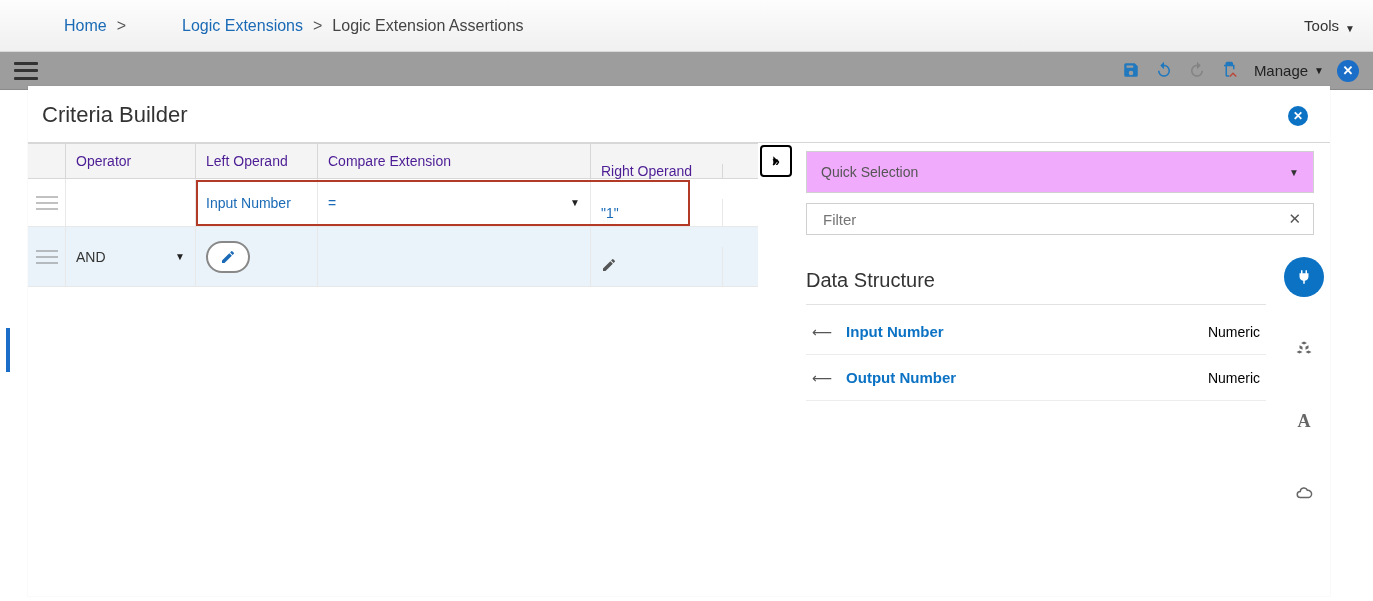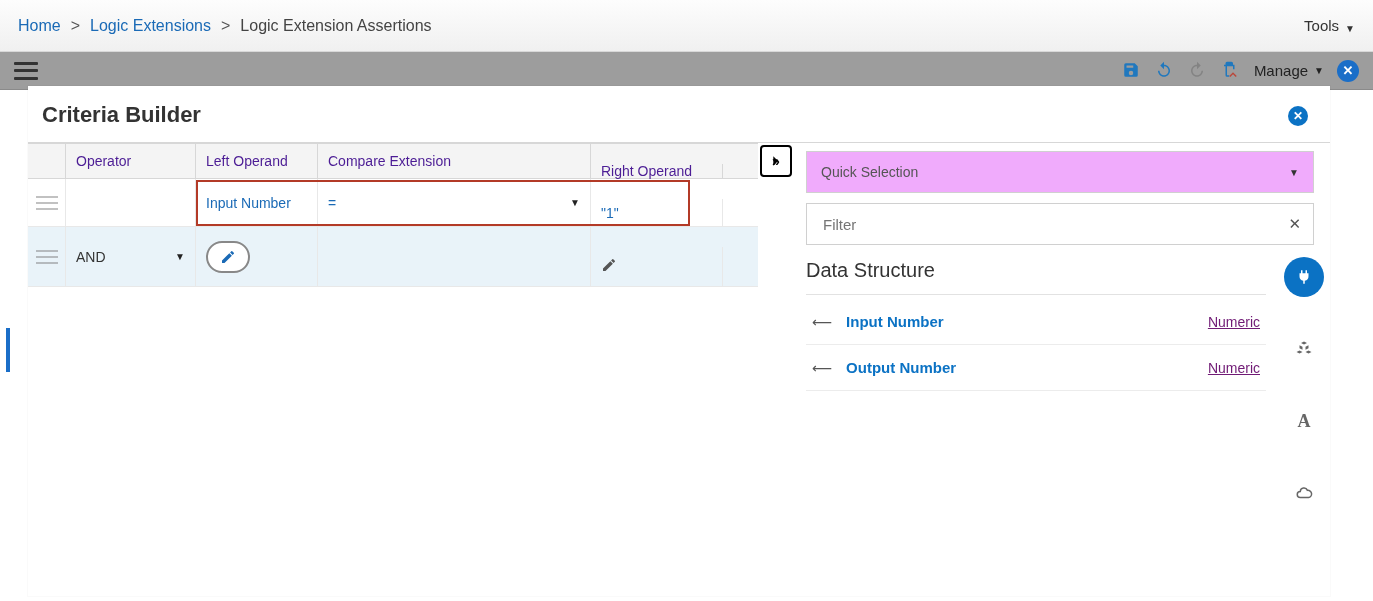--- a/index.html
+++ b/index.html
@@ -16,21 +16,21 @@
   }
   .breadcrumb-bar {
     height: 52px;
     background: linear-gradient(#fdfdfd, #f0f0f0);
     border-bottom: 1px solid #d8d8d8;
     display: flex;
     align-items: center;
     padding: 0 18px;
     font-size: 16px;
   }
-  .breadcrumb-bar a { color: #1a6ab6; text-decoration: none; cursor: pointer; }
+  .breadcrumb-bar a { color: #1a6ab6; text-decoration: none; cursor: pointer; margin-left: 46px; }
   .breadcrumb-bar .sep { margin: 0 10px; color: #555; }
   .breadcrumb-bar .current { color: #444; }
   .breadcrumb-tools {
     margin-left: auto;
     color: #333;
     display: flex;
     align-items: flex-end;
     cursor: pointer;
     font-size: 15px;
   }
@@ -78,21 +78,21 @@
   .dialog {
     position:absolute;
     left:28px; top:86px;
     width:1302px;
     height:510px;
     background:#fff;
     box-shadow: 0 0 0 1px rgba(0,0,0,0.02);
   }
   .dialog-title {
     font-size:22px;
-    font-weight:700;
+    font-weight:400;
     color:#333;
     padding:16px 14px 14px;
   }
   .dialog-close {
     position:absolute;
     right:22px; top:20px;
     width:20px; height:20px; border-radius:50%;
     background:#0b72c4; color:#fff;
     display:flex; align-items:center; justify-content:center;
     font-weight:bold; font-size:12px; cursor:pointer;
@@ -195,26 +195,26 @@
     border:1px solid #d0d0d0;
     background:#f0abfc;
     display:flex; align-items:center; justify-content:space-between;
     padding:0 14px;
     color:#555;
     margin-bottom:10px;
     cursor:pointer;
   }
   .selectish .caret-down{font-size:10px;color:#333;}
   .filter-box{
-    height:42px;
+    height:32px;
     border:1px solid #d0d0d0;
     display:flex; align-items:center;
     padding:0 14px;
     color:#888;
-    margin-bottom:8px;
+    margin-bottom:28px;
     position:relative;
   }
   .filter-box input{
     border:none; outline:none; width:100%; font-size:15px; color:#333;
   }
   .filter-box .clear{
     position:absolute; right:12px; color:#555; cursor:pointer; font-size:15px;
   }
   .ds-heading{
     text-align:left; font-size:20px; color:#333;
@@ -224,21 +224,21 @@
   }
   .ds-row{
     display:flex; align-items:center; justify-content:space-between;
     height:46px;
     border-bottom:1px solid #ececec;
     padding:0 6px 0 6px;
   }
   .ds-row .left{display:flex; align-items:center; gap:14px;}
   .ds-row .arrow{color:#555;font-size:14px;}
   .ds-row .name{color:#0b72c4; font-weight:600; font-size:15px; cursor:pointer;}
-  .ds-row .type{color:#701a75;text-decoration:underline;}
+  .ds-row .type{color:#000000;}
   
   .icon-rail{
     position:absolute;
     right:4px; top:114px;
     width:44px;
     display:flex; flex-direction:column; align-items:center;
     gap:32px;
   }
   .rail-icon{
     width:40px;height:40px;border-radius:50%;

